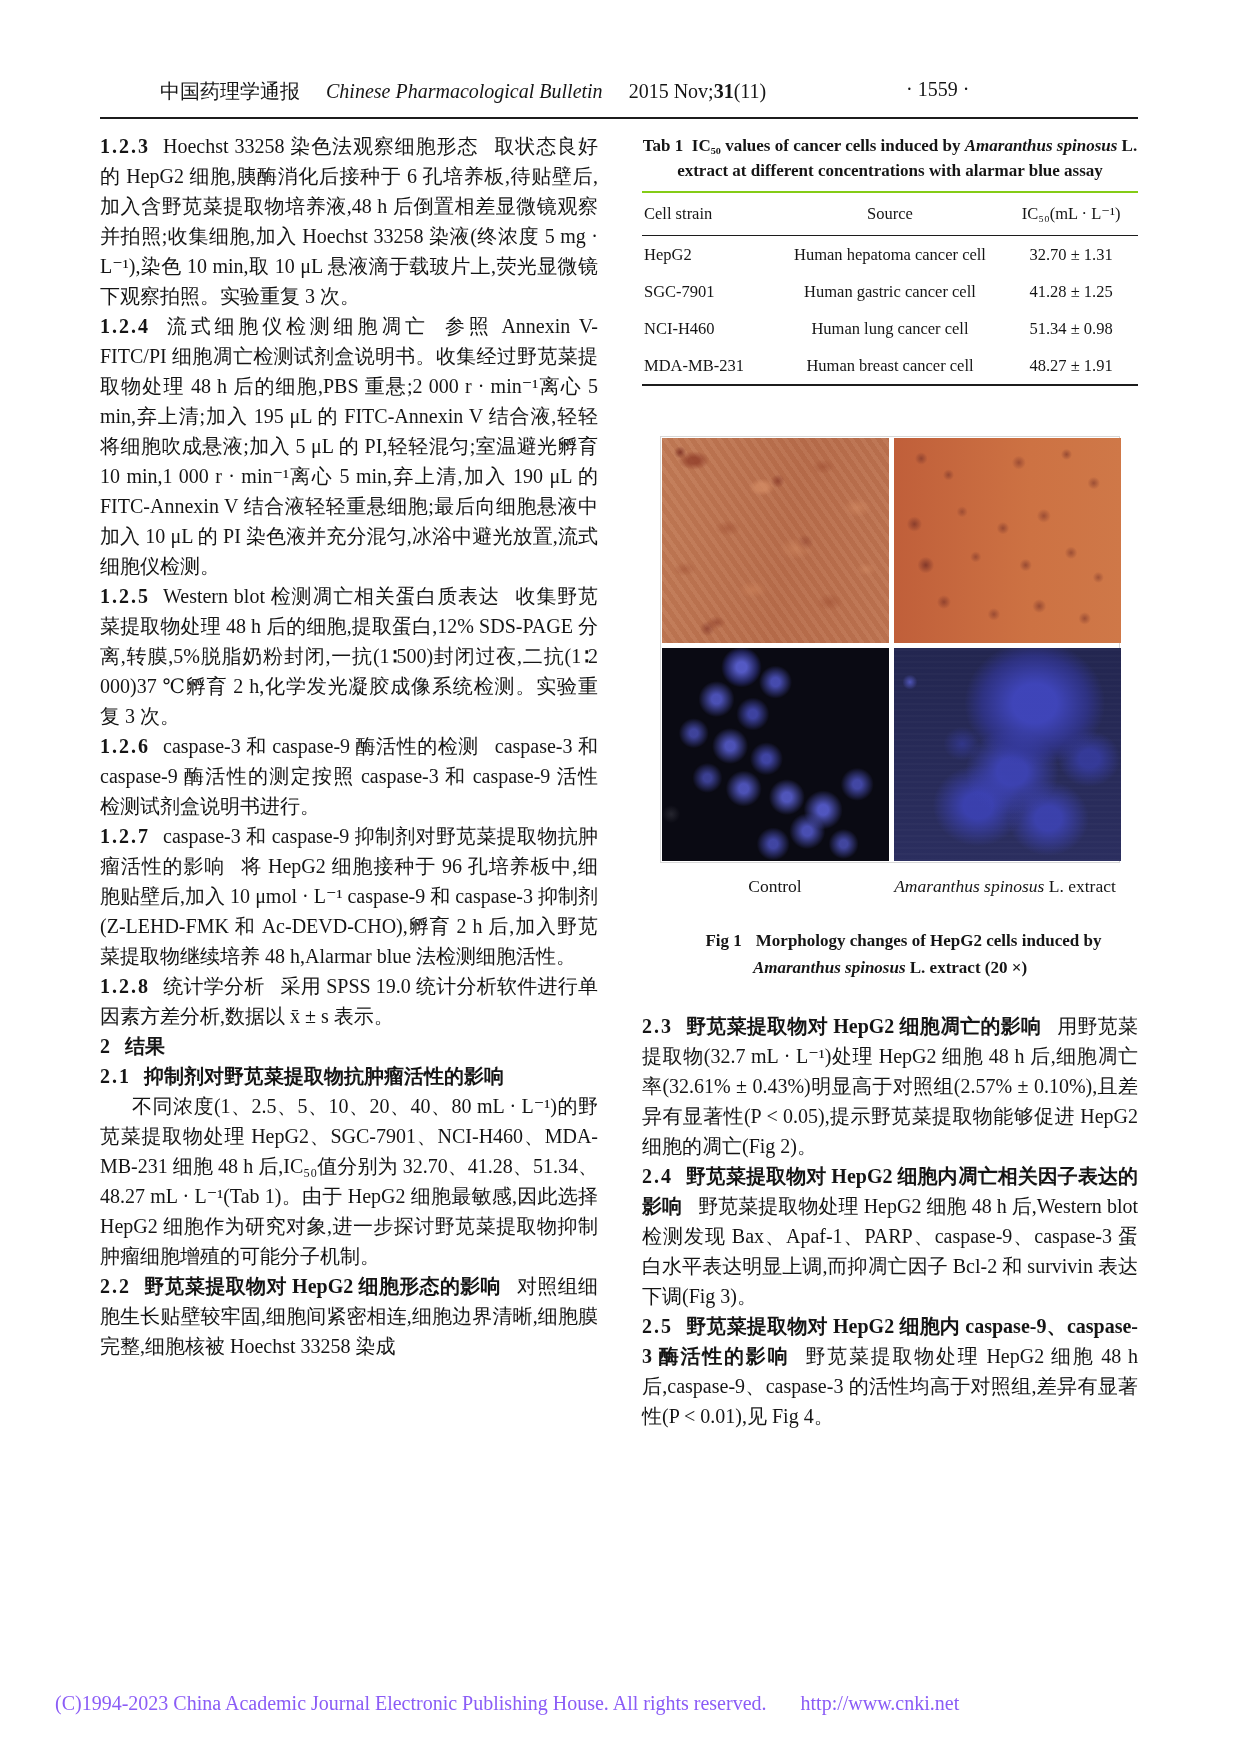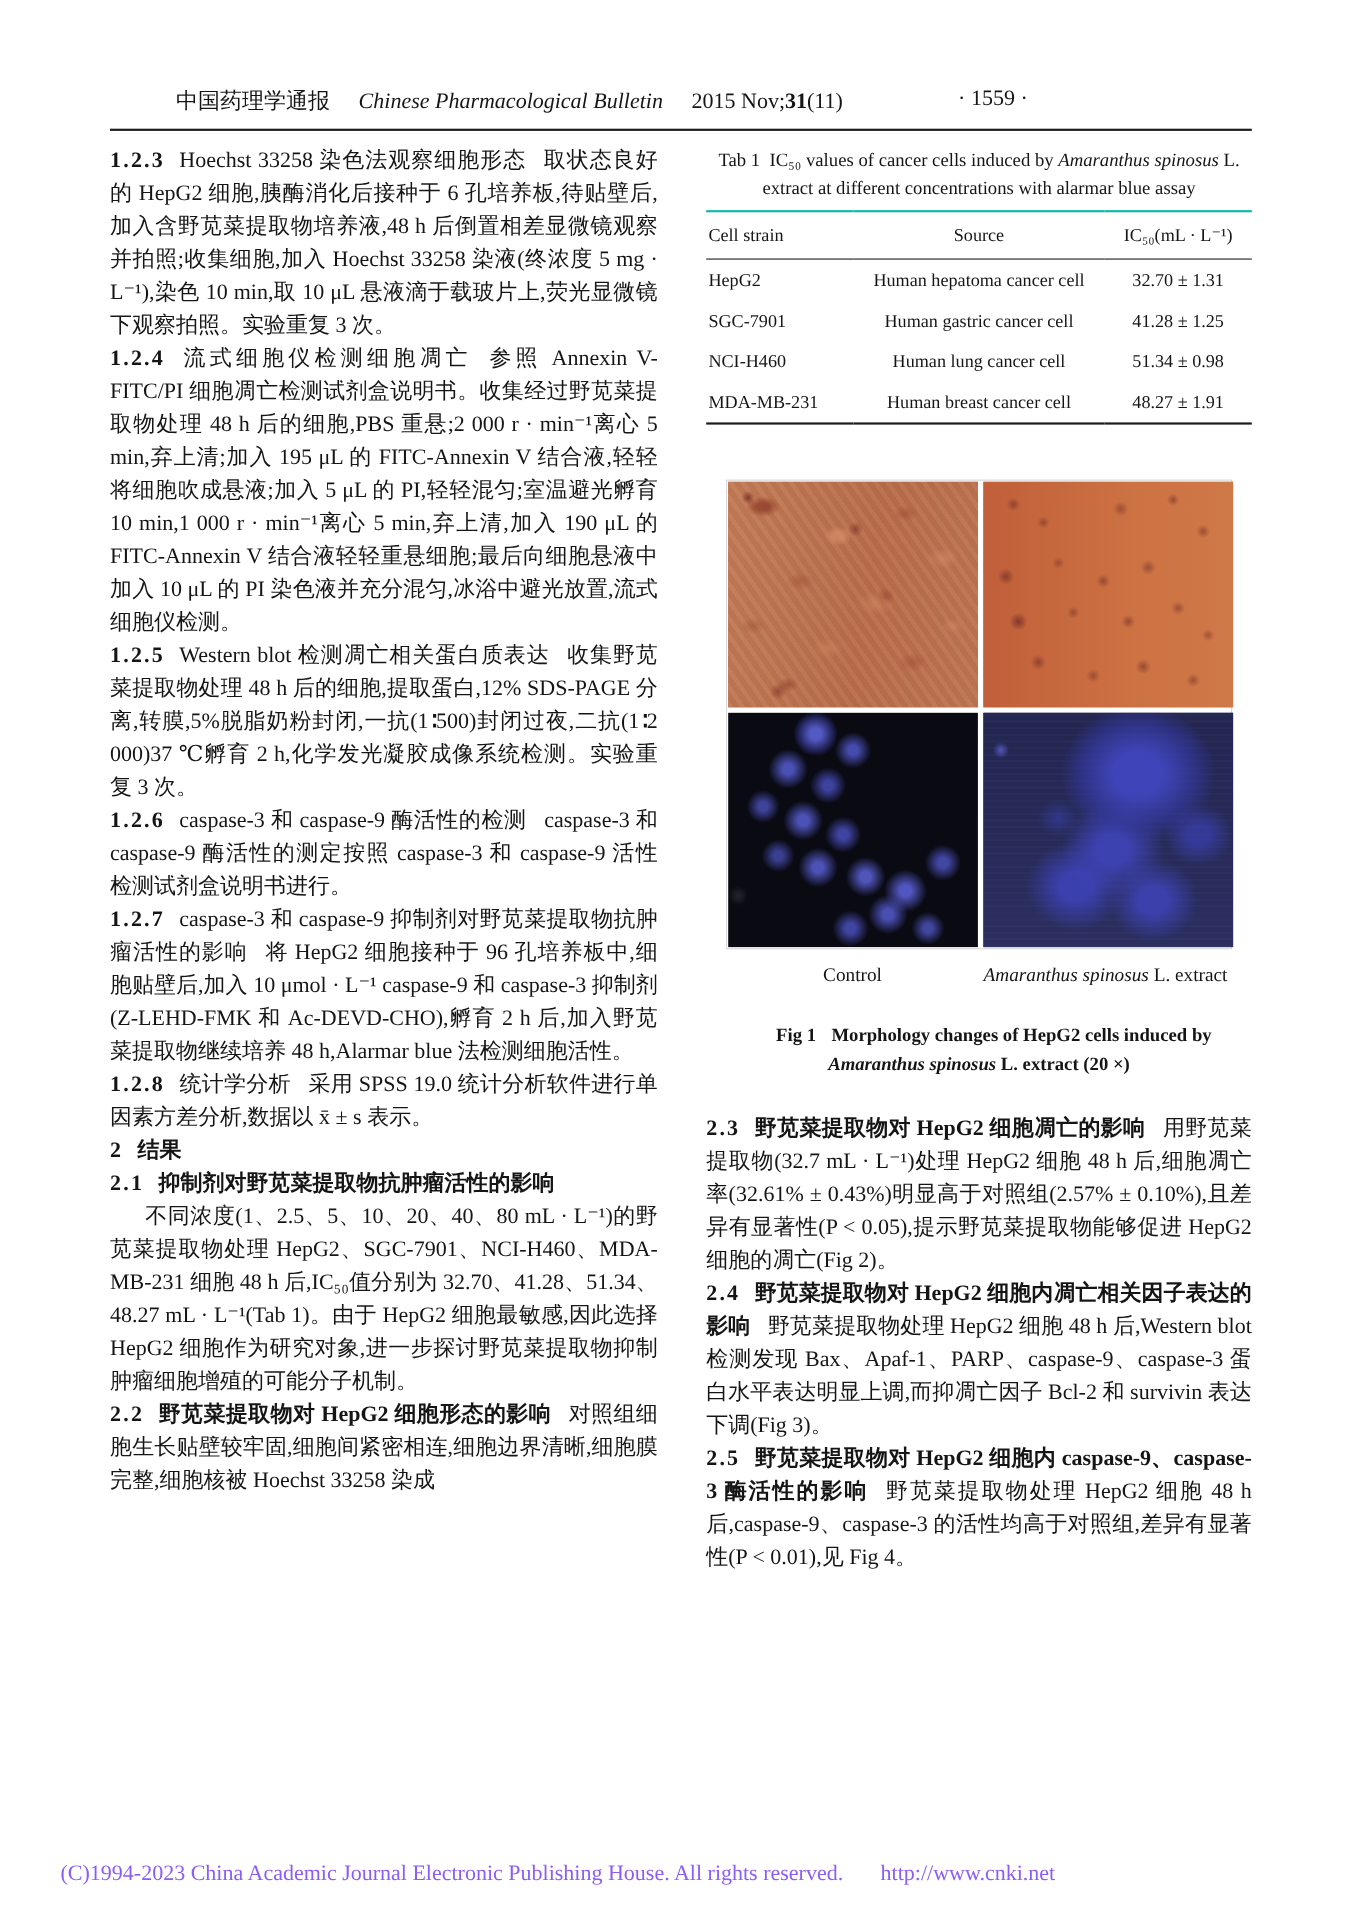--- a/index.html
+++ b/index.html
@@ -4,37 +4,37 @@
 <style>
   html,body{margin:0;padding:0;background:#ffffff;}
   .page{position:relative;width:1240px;height:1754px;background:#ffffff;overflow:hidden;
         font-family:"Liberation Serif","DejaVu Serif",serif;color:#151515;}
 
   
   .pg-header-center{position:absolute;left:160px;top:78px;width:850px;
         font-size:20px;white-space:nowrap;}
   .pg-header-center .jcn{margin-right:26px;}
   .pg-header-center .jen{font-style:italic;margin-right:26px;}
-  .pg-number{position:absolute;left:871px;top:78px;font-size:20px;}
+  .pg-number{position:absolute;left:906px;top:78px;font-size:20px;}
   .header-rule{position:absolute;left:100px;top:117px;width:1038px;border-top:2px solid #1c1c1c;}
 
   
   .col{position:absolute;top:131px;font-size:20px;line-height:30px;text-align:justify;}
   .col-left{left:100px;width:498px;}
   .col-right{left:642px;width:496px;}
   .para{margin:0;}
   .snum{font-weight:bold;letter-spacing:2px;margin-right:13px;}
   .shead{margin-right:16px;}
   .shead.bold{font-weight:bold;}
   .indent{text-indent:1.6em;}
 
   
-  .tab-title{font-size:17px;line-height:25px;font-weight:normal;text-align:center;margin:2px 0 8px 0;}
+  .tab-title{font-size:17px;line-height:25px;font-weight:bold;text-align:center;margin:2px 0 8px 0;}
   .tab-title .ital{font-style:italic;}
-  table.tab1{width:100%;border-collapse:collapse;border-top:2px solid #14b8a6;border-bottom:2px solid #1c1c1c;
+  table.tab1{width:100%;border-collapse:collapse;border-top:2px solid #84cc16;border-bottom:2px solid #1c1c1c;
         font-size:16.5px;}
   table.tab1 th{font-weight:normal;border-bottom:1.5px solid #1c1c1c;padding:6px 2px;}
   table.tab1 td{padding:3.5px 2px;}
   table.tab1 .c1{text-align:left;width:27%;}
   table.tab1 .c2{text-align:center;width:46%;}
   table.tab1 .c3{text-align:center;width:27%;}
 
   .rc-para1{margin-top:17px;}
 
   

